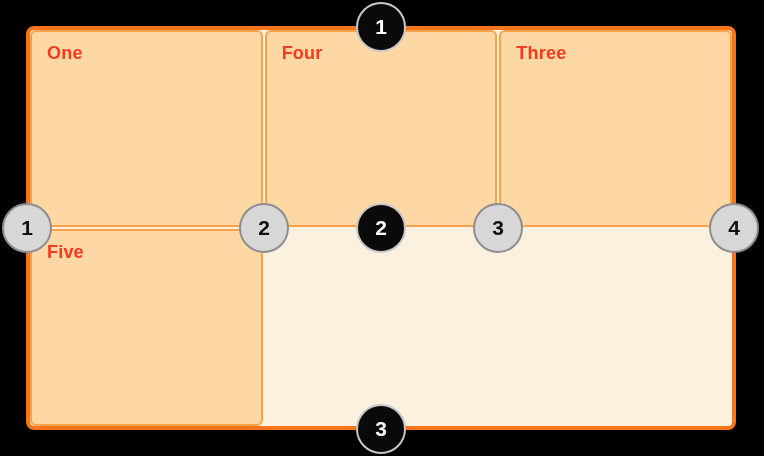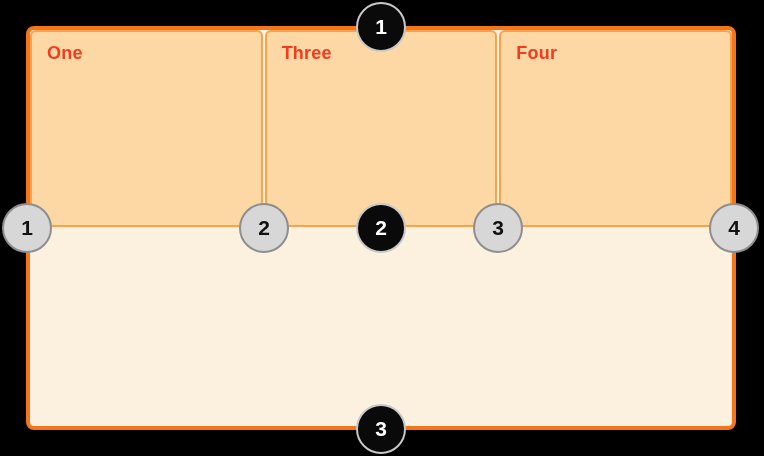--- a/index.html
+++ b/index.html
@@ -90,24 +90,27 @@
 </head>
 <body>
 
 <div class="stage">
 
   <div class="grid-container">
     <div class="cell">
       <span class="cell-label">One</span>
     </div>
     <div class="cell">
+      <span class="cell-label">Four</span>
+    </div>
+    <div class="cell">
       <span class="cell-label">Three</span>
     </div>
     <div class="cell">
-      <span class="cell-label">Four</span>
+      <span class="cell-label">Five</span>
     </div>
     <div class="cell empty">
       <span class="cell-label"></span>
     </div>
   </div>
 
   <div class="marker row-line row-1">
     <span>1</span>
   </div>
   <div class="marker row-line row-2">

